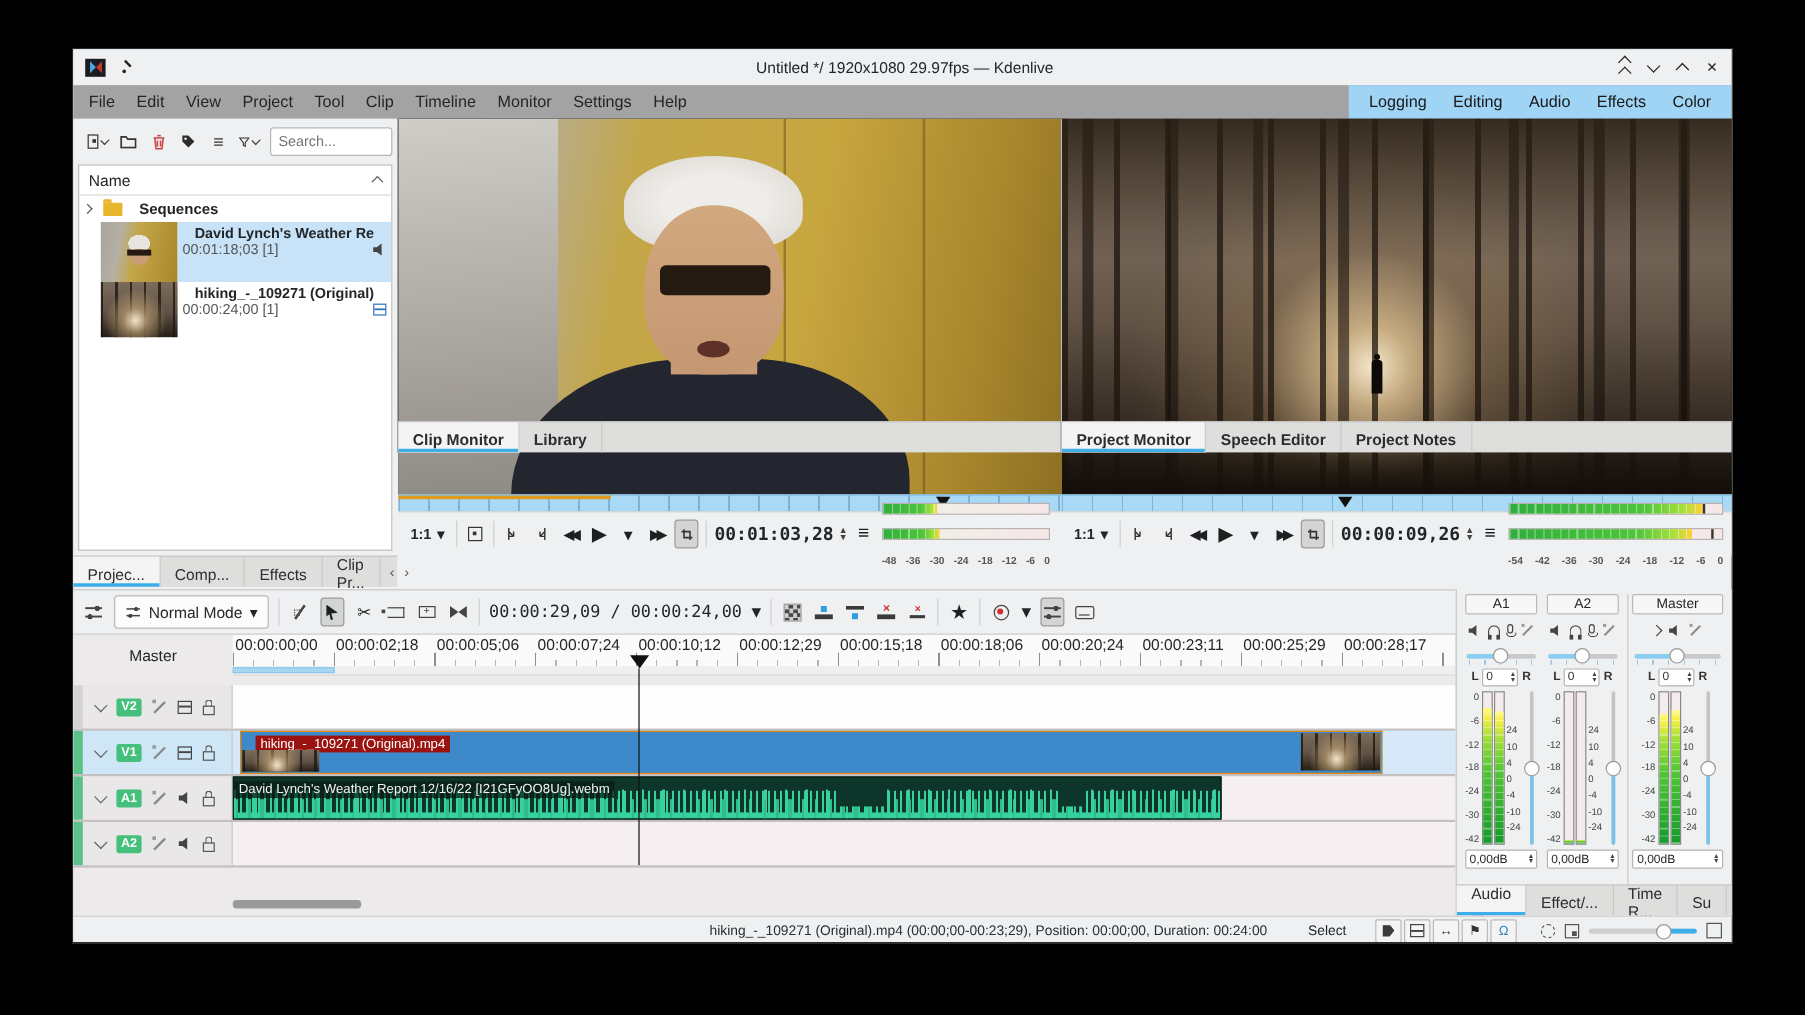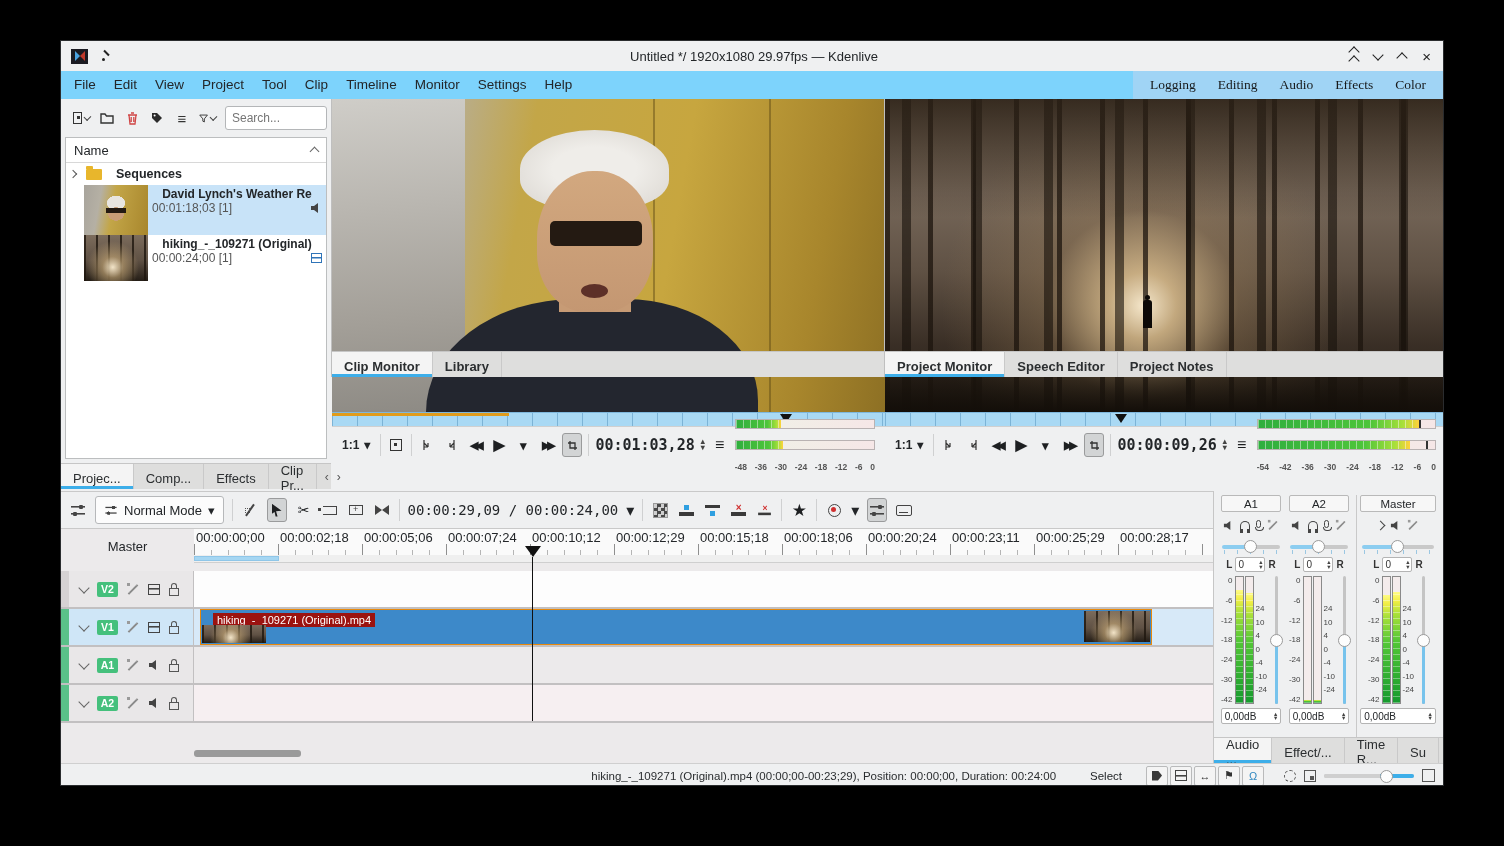--- a/index.html
+++ b/index.html
@@ -20,24 +20,24 @@
   .pin-icon::after{content:'';position:absolute;left:0;bottom:0;width:3px;height:3px;border-radius:50%;background:#222;}
   .tb-title{position:absolute;left:4px;right:0;text-align:center;font-size:13px;color:#232629;}
   .tb-controls{position:absolute;right:12px;top:0;height:30px;display:flex;align-items:center;gap:16px;}
   .chev{width:7px;height:7px;border-right:1.6px solid #222;border-bottom:1.6px solid #222;display:inline-block;}
   .chev.up{transform:rotate(-135deg);margin-top:4px;}
   .chev.down{transform:rotate(45deg);margin-bottom:3px;}
   .dblchev{display:inline-flex;flex-direction:column;gap:1px;}
   .dblchev .chev{margin:0;transform:rotate(-135deg);}
   .x-glyph{font-size:15px;line-height:15px;color:#222;}
   
-  .menubar{position:absolute;left:0;top:30px;width:100%;height:28px;background:#7dd3fc;display:flex;align-items:center;}
+  .menubar{position:absolute;left:0;top:30px;width:100%;height:28px;background:#a3a3a3;display:flex;align-items:center;}
   .menu-items{display:flex;align-items:center;height:100%;padding-left:4px;}
   .menu-items .menu-item{padding:0 9px;font-size:13.5px;line-height:28px;}
-  .workspace-tabs{position:absolute;right:0;top:0;height:28px;background:#a0d4f5;display:flex;align-items:flex-start;padding:0 6px;font-family:Liberation Serif, serif;}
+  .workspace-tabs{position:absolute;right:0;top:0;height:28px;background:#a0d4f5;display:flex;align-items:flex-start;padding:0 6px;}
   .workspace-tabs .ws-tab{padding:0 11px;font-size:13.5px;line-height:28px;color:#17191a;}
   
   .panel-tabs{position:absolute;left:0;bottom:0;width:100%;height:26px;background:#dededd;
               display:flex;align-items:stretch;border-top:1px solid #c6c6c6;box-sizing:border-box;}
   .tabs-list{display:flex;align-items:stretch;}
   .tabs-list .tab{padding:4px 12px 1px 12px;font-size:13px;color:#2b2e30;border-right:1px solid #c9c9c9;
                   display:flex;align-items:center;box-sizing:border-box;}
   .tabs-list .tab:first-child{background:#f4f4f4;box-shadow:inset 0 -3px 0 #3daee9;}
   .tab-arrows{margin-left:auto;display:flex;align-items:center;gap:8px;padding:0 8px;color:#555;font-size:12px;}
   
@@ -667,20 +667,28 @@
           <div class="thead">
             <span class="target on"></span>
             <span class="tchev"></span>
             <span class="tbadge">A1</span>
             <span class="i-wand"></span>
             <svg class="i-speaker" viewBox="0 0 12 12">
                 <path d="M1 4h3l4-3v10l-4-3H1z" fill="#444"></path>
               </svg>
             <span class="i-lock"></span>
           </div>
+          <div class="lane audio">
+            <div class="clip-audio">
+              <span class="clip-atitle">David Lynch's Weather Report 12/16/22 [I21GFyOO8Ug].webm</span>
+              <div class="waveform"></div>
+              <div class="wgap" style="left:505px;width:38px;"></div>
+              <div class="wgap" style="left:688px;width:20px;"></div>
+            </div>
+          </div>
         </div>
         <div class="trow">
           <div class="thead">
             <span class="target on"></span>
             <span class="tchev"></span>
             <span class="tbadge">A2</span>
             <span class="i-wand"></span>
             <svg class="i-speaker" viewBox="0 0 12 12">
                 <path d="M1 4h3l4-3v10l-4-3H1z" fill="#444"></path>
               </svg>

